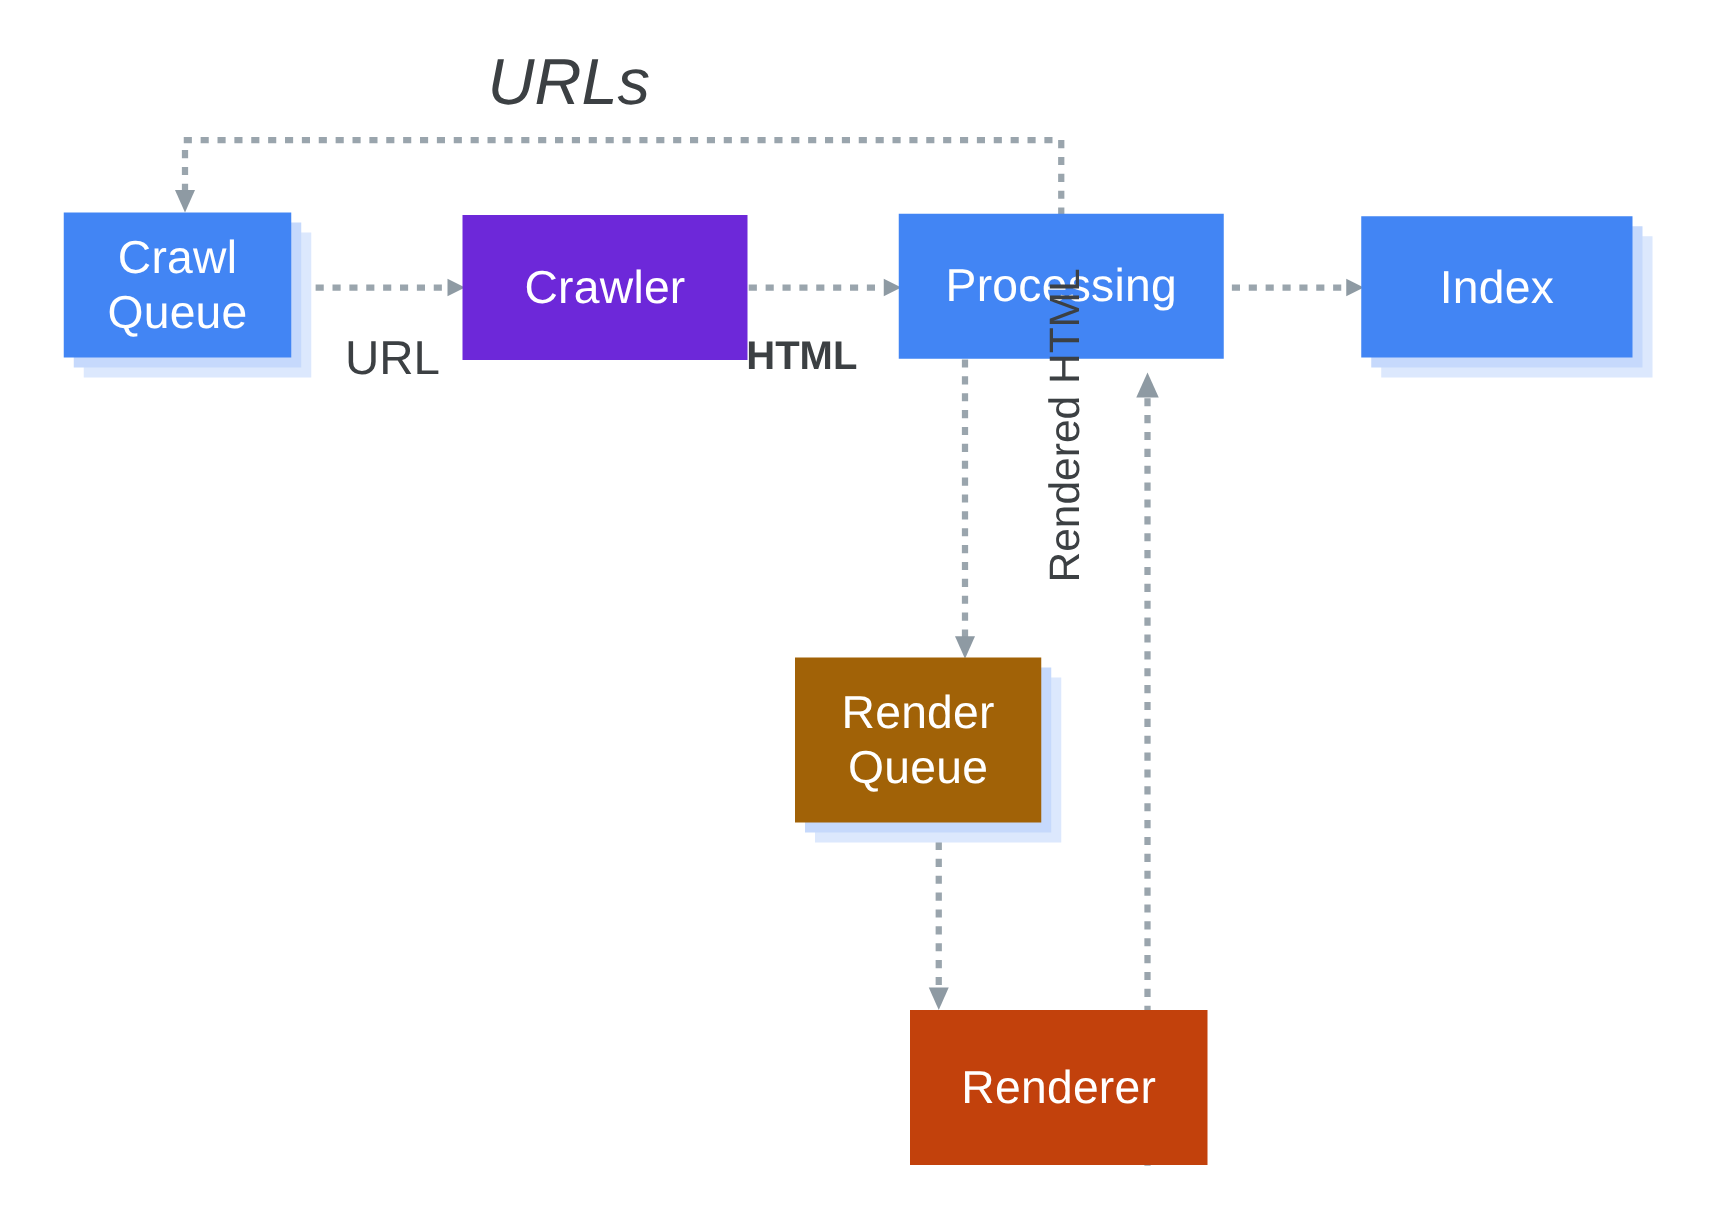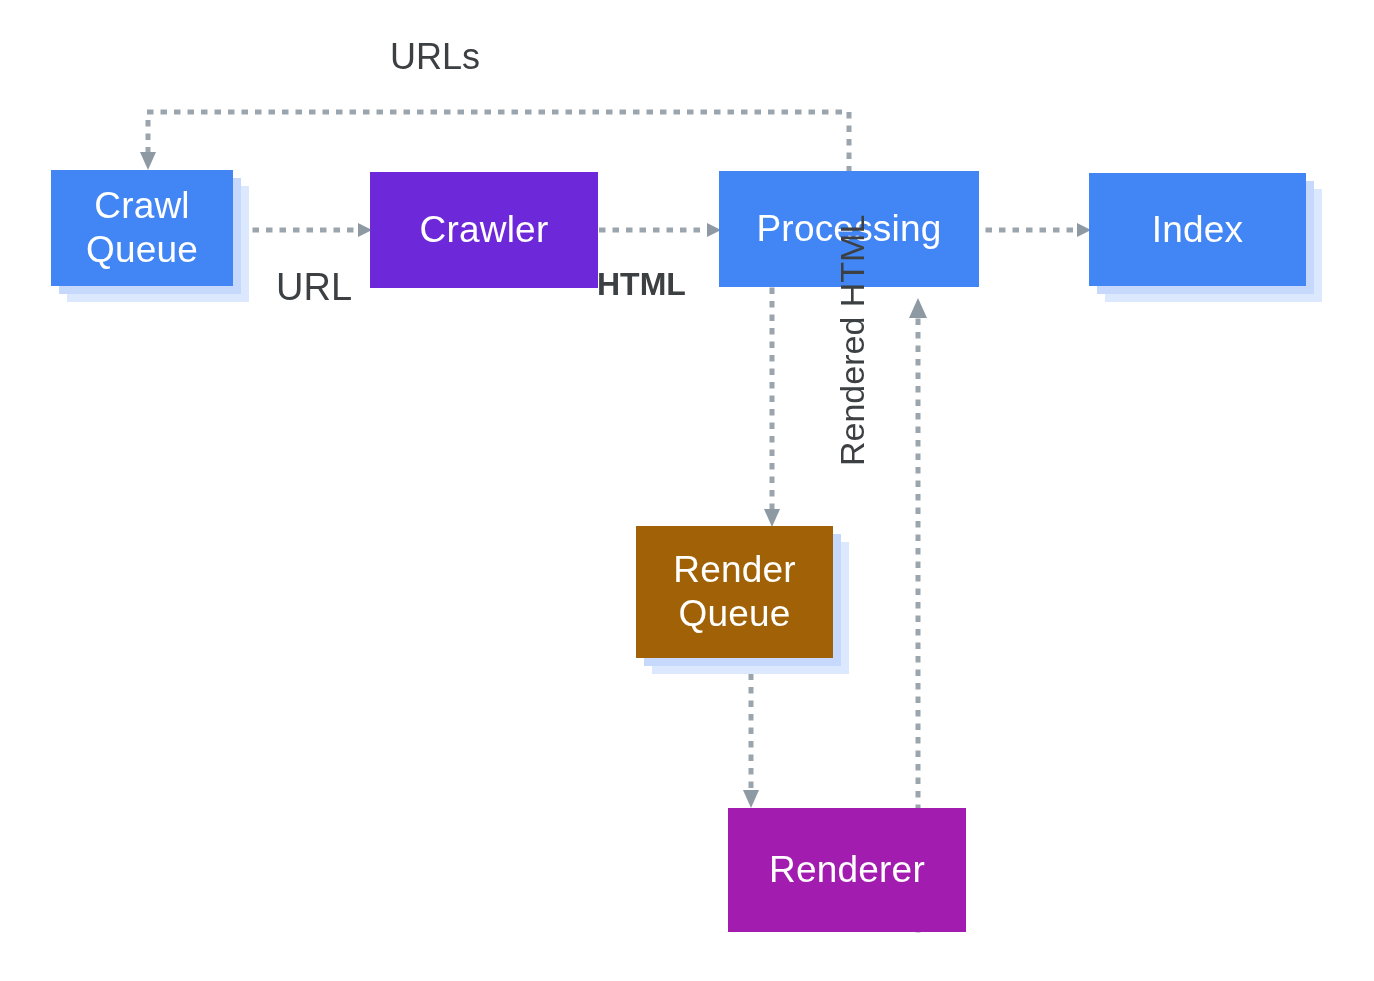--- a/index.html
+++ b/index.html
@@ -138,25 +138,25 @@
 
   <div class="shadow back" style="left:652px; top:542px; width:197px; height:132px; background:#dce8fd;"></div>
   <div class="shadow" style="left:644px; top:534px; width:197px; height:132px; background:#c6d9fc;"></div>
   <div class="node" style="left:636px; top:526px; width:197px; height:132px; background:#a16207; font-size:37px;">
     <div>
       <div>Render</div>
       <div>Queue</div>
     </div>
   </div>
 
-  <div class="node" style="left:728px; top:808px; width:238px; height:124px; background:#a21caf; font-size:37px;">
+  <div class="node" style="left:728px; top:808px; width:238px; height:124px; background:#c2410c; font-size:37px;">
     <span>Renderer</span>
   </div>
 
-  <div class="edge-label" style="left:390px; top:36px; font-size:36px;">URLs</div>
+  <div class="edge-label" style="left:390px; top:36px; font-size:52px;font-style:italic;">URLs</div>
 
   <div class="edge-label" style="left:276px; top:266px; font-size:38px;">URL</div>
 
   <div class="edge-label" style="left:597px; top:266px; font-size:32px;font-weight:bold;">HTML</div>
 
   <div class="edge-label vertical" style="left:872px; top:427px; font-size:34px;">Rendered HTML</div>
 
 </div>
 
 </body></html>

